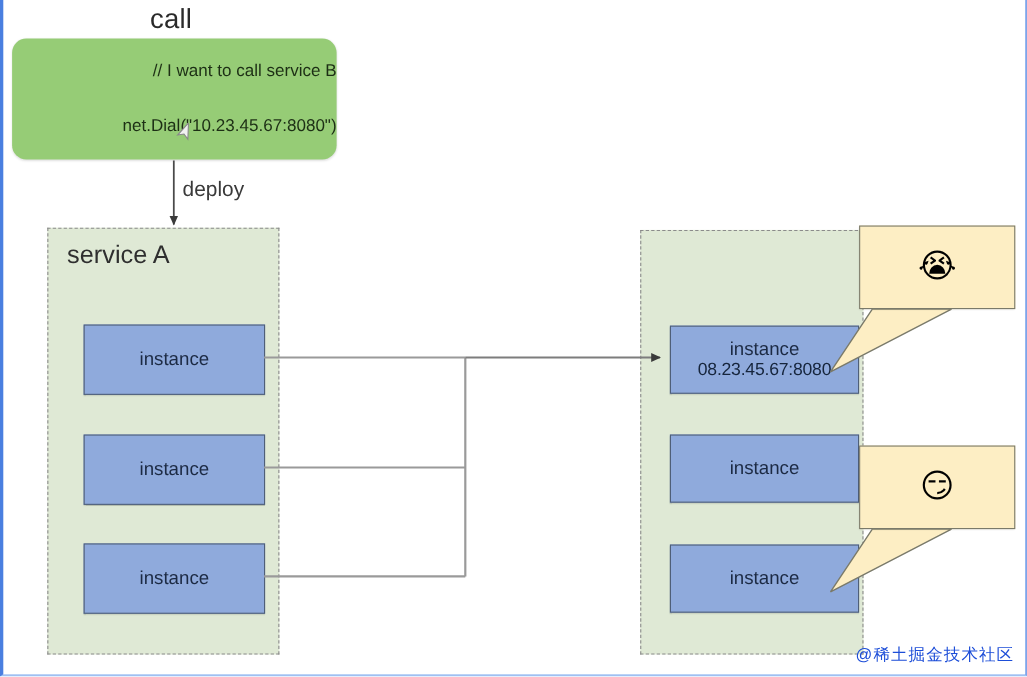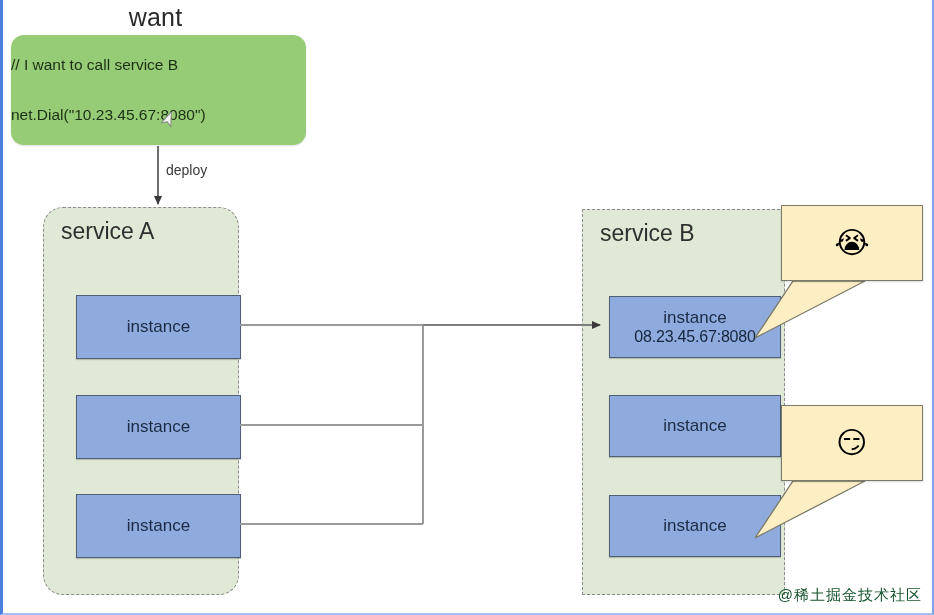--- a/index.html
+++ b/index.html
@@ -13,34 +13,34 @@
 
   
   .code-title{position:absolute;left:0;top:0;width:305px;height:34px;
               display:flex;align-items:center;justify-content:center;
               font-size:25px;color:#2a2a2a;letter-spacing:.2px;}
 
   
   .code-box{position:absolute;left:8px;top:35px;width:295px;height:110px;
             background:#96cc76;border-radius:13px;
             box-shadow:0 1px 2px rgba(0,0,0,.12);}
-  .code-line{position:absolute;left:0;width:100%;text-align:left;
+  .code-line{position:absolute;left:0;width:100%;text-align:right;
              font-size:15.5px;color:#1d2f15;white-space:nowrap;}
   .code-line.l1{top:21px;}
   .code-line.l2{top:71px;}
   .pen-cursor{position:absolute;left:150px;top:76px;width:14px;height:18px;
               transform:rotate(22deg);pointer-events:none;}
 
   
-  .deploy-label{position:absolute;left:163px;top:162px;font-size:14px;color:#3a3a3a;}
+  .deploy-label{position:absolute;left:163px;top:162px;font-size:19px;color:#3a3a3a;}
 
   
   .service-box{position:absolute;background:#dfe9d5;
                border:1.6px dashed #8b8b8b;box-sizing:border-box;}
-  #serviceA{left:40px;top:207px;width:196px;height:388px;border-radius:20px;}
+  #serviceA{left:40px;top:207px;width:211px;height:388px;}
   #serviceB{left:579px;top:209px;width:203px;height:386px;}
   .service-label{position:absolute;left:17px;top:10px;font-size:23px;color:#2f2f2f;}
 
   
   .inst{position:absolute;background:#8faadc;border:1.6px solid #4f5f78;
         box-sizing:border-box;display:flex;flex-direction:column;
         align-items:center;justify-content:center;
         box-shadow:0 1px 1px rgba(0,0,0,.18);}
   .inst .nm{font-size:17px;color:#1c2a43;line-height:1.15;}
   .inst .addr{font-size:16px;color:#16253c;line-height:1.2;letter-spacing:-.2px;}
@@ -56,28 +56,28 @@
   #bubbleTop{left:778px;top:205px;width:142px;height:76px;}
   #bubbleBot{left:778px;top:405px;width:142px;height:76px;}
   .bubble .emo{font-size:30px;line-height:1;}
 
   
   #wires{position:absolute;left:0;top:0;width:934px;height:615px;
          pointer-events:none;}
 
   
   .watermark{position:absolute;right:10px;bottom:8px;font-size:15px;
-             color:#14532d;letter-spacing:1px;white-space:nowrap;margin-left:21px;}
+             color:#1d4ed8;letter-spacing:1px;white-space:nowrap;margin-left:21px;}
 </style>
 </head>
 <body>
 
 <div id="canvas">
 
-  <div class="code-title">want</div>
+  <div class="code-title">call</div>
 
   <div class="code-box">
     <div class="code-line l1">// I want to call service B</div>
     <div class="code-line l2">net.Dial("10.23.45.67:8080")</div>
     <svg class="pen-cursor" viewBox="0 0 14 18">
       <path d="M7 0 L12 14 L7 11 L2 14 Z" fill="#f2f2f2" stroke="#888" stroke-width="1"></path>
     </svg>
   </div>
 
   <div class="deploy-label">deploy</div>
@@ -90,21 +90,20 @@
     </div>
     <div class="inst instA i2">
       <span class="nm">instance</span>
     </div>
     <div class="inst instA i3">
       <span class="nm">instance</span>
     </div>
   </div>
 
   <div class="service-box" id="serviceB">
-    <div class="service-label">service B</div>
 
     <div class="inst instB i1">
       <span class="nm">instance</span>
       <span class="addr">08.23.45.67:8080</span>
     </div>
     <div class="inst instB i2">
       <span class="nm">instance</span>
     </div>
     <div class="inst instB i3">
       <span class="nm">instance</span>

